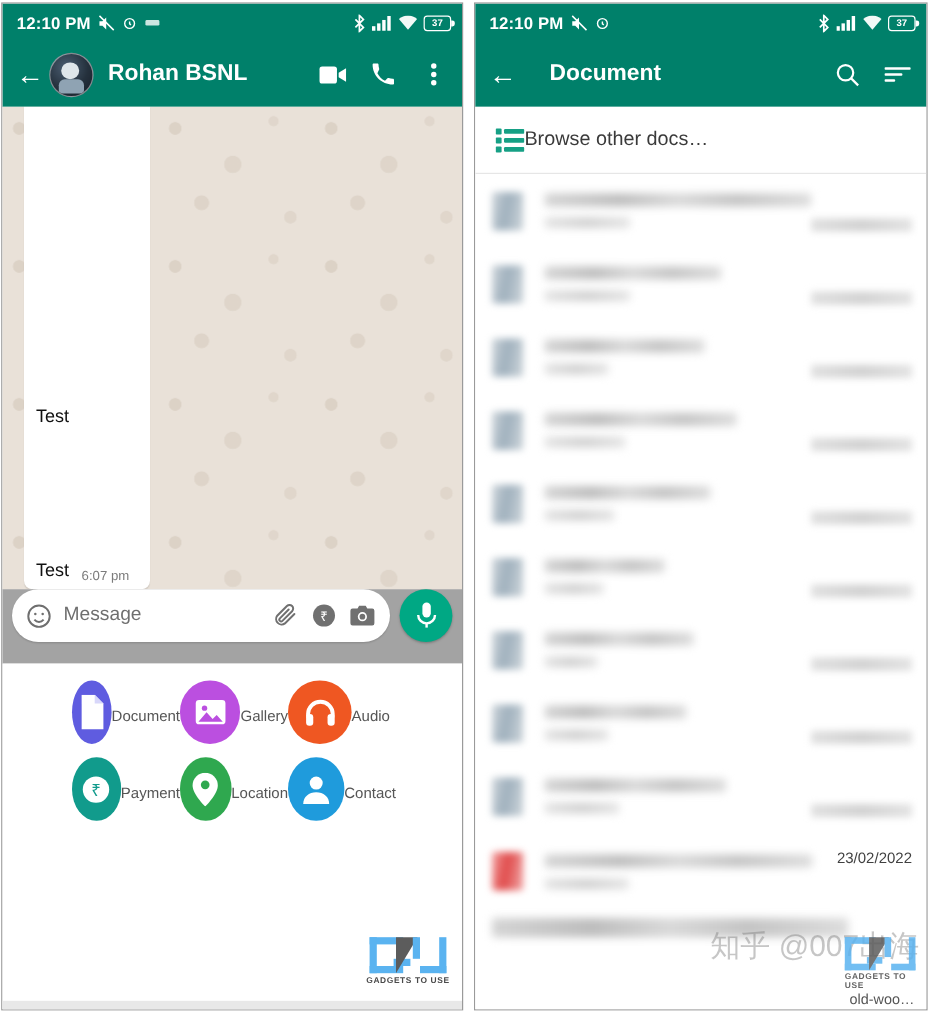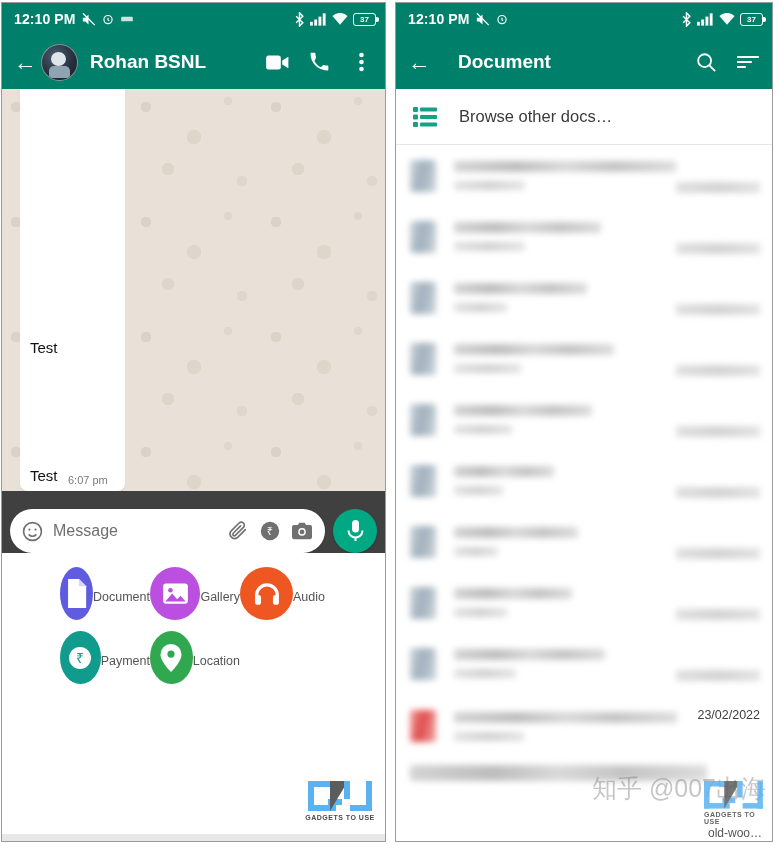--- a/index.html
+++ b/index.html
@@ -124,22 +124,22 @@
   .msg-2 { top: 378px; }
   .msg-time {
     position: absolute; left: 66px; top: 385px;
     font-size: 11px; color: #7b7b7b;
   }
 
   
   .input-area {
     position: relative;
     height: 62px;
-    background: #404040;
-    display: flex; align-items: flex-end;
+    background: #a3a3a3;
+    display: flex; align-items: flex-start;
     padding: 0 8px;
   }
   .input-pill {
     flex: 1; height: 44px;
     background: #ffffff;
     border-radius: 24px;
     display: flex; align-items: center;
     padding: 0 12px 0 11px;
     gap: 9px;
     box-shadow: 0 1px 1.5px rgba(0,0,0,.14);
@@ -217,21 +217,21 @@
   }
   .navline {
     position: absolute; bottom: 0; left: 0; right: 0;
     height: 9px; background: #e8e8e8;
   }
 
   
   .docs-list { background: #ffffff; height: 754px; position: relative; overflow: hidden; }
   .browse-row {
     display: flex; align-items: center;
-    height: 56px; padding-left: 17px; gap: 22px;
+    height: 56px; padding-left: 17px; 
     border-bottom: 1px solid #e6e6e6;
   }
   .browse-ico { width: 24px; height: 22px; flex: none; }
   .browse-label { font-size: 16.5px; color: #3a3a3a; }
 
   .doc-row {
     position: relative;
     height: 61px;
     display: flex; align-items: center;
     padding-left: 14px;
@@ -456,20 +456,29 @@
         <div class="attach-item">
           <div class="attach-circle" style="background:#2fa84f">
             <svg width="22" height="28" viewBox="0 0 18 24" fill="#ffffff">
               <path d="M9 0a9 9 0 0 0-9 9c0 6.3 9 15 9 15s9-8.7 9-15A9 9 0 0 0 9 0z"></path>
               <circle cx="9" cy="8.6" r="3.1" fill="#2fa84f"></circle>
             </svg>
           </div>
           <div class="attach-label">Location</div>
         </div>
 
+        <div class="attach-item">
+          <div class="attach-circle" style="background:#1f9bdc">
+            <svg width="25" height="26" viewBox="0 0 22 24" fill="#ffffff">
+              <circle cx="11" cy="7" r="5"></circle>
+              <path d="M1 23c0-5.5 4.5-9 10-9s10 3.5 10 9z"></path>
+            </svg>
+          </div>
+          <div class="attach-label">Contact</div>
+        </div>
 
       </div>
 
       <div class="gadgets-logo">
         <div class="logo-marks">
           <span class="logo-g"></span>
           <span class="logo-1"></span>
           <span class="logo-u"></span>
         </div>
         <div class="logo-text">GADGETS TO USE</div>

